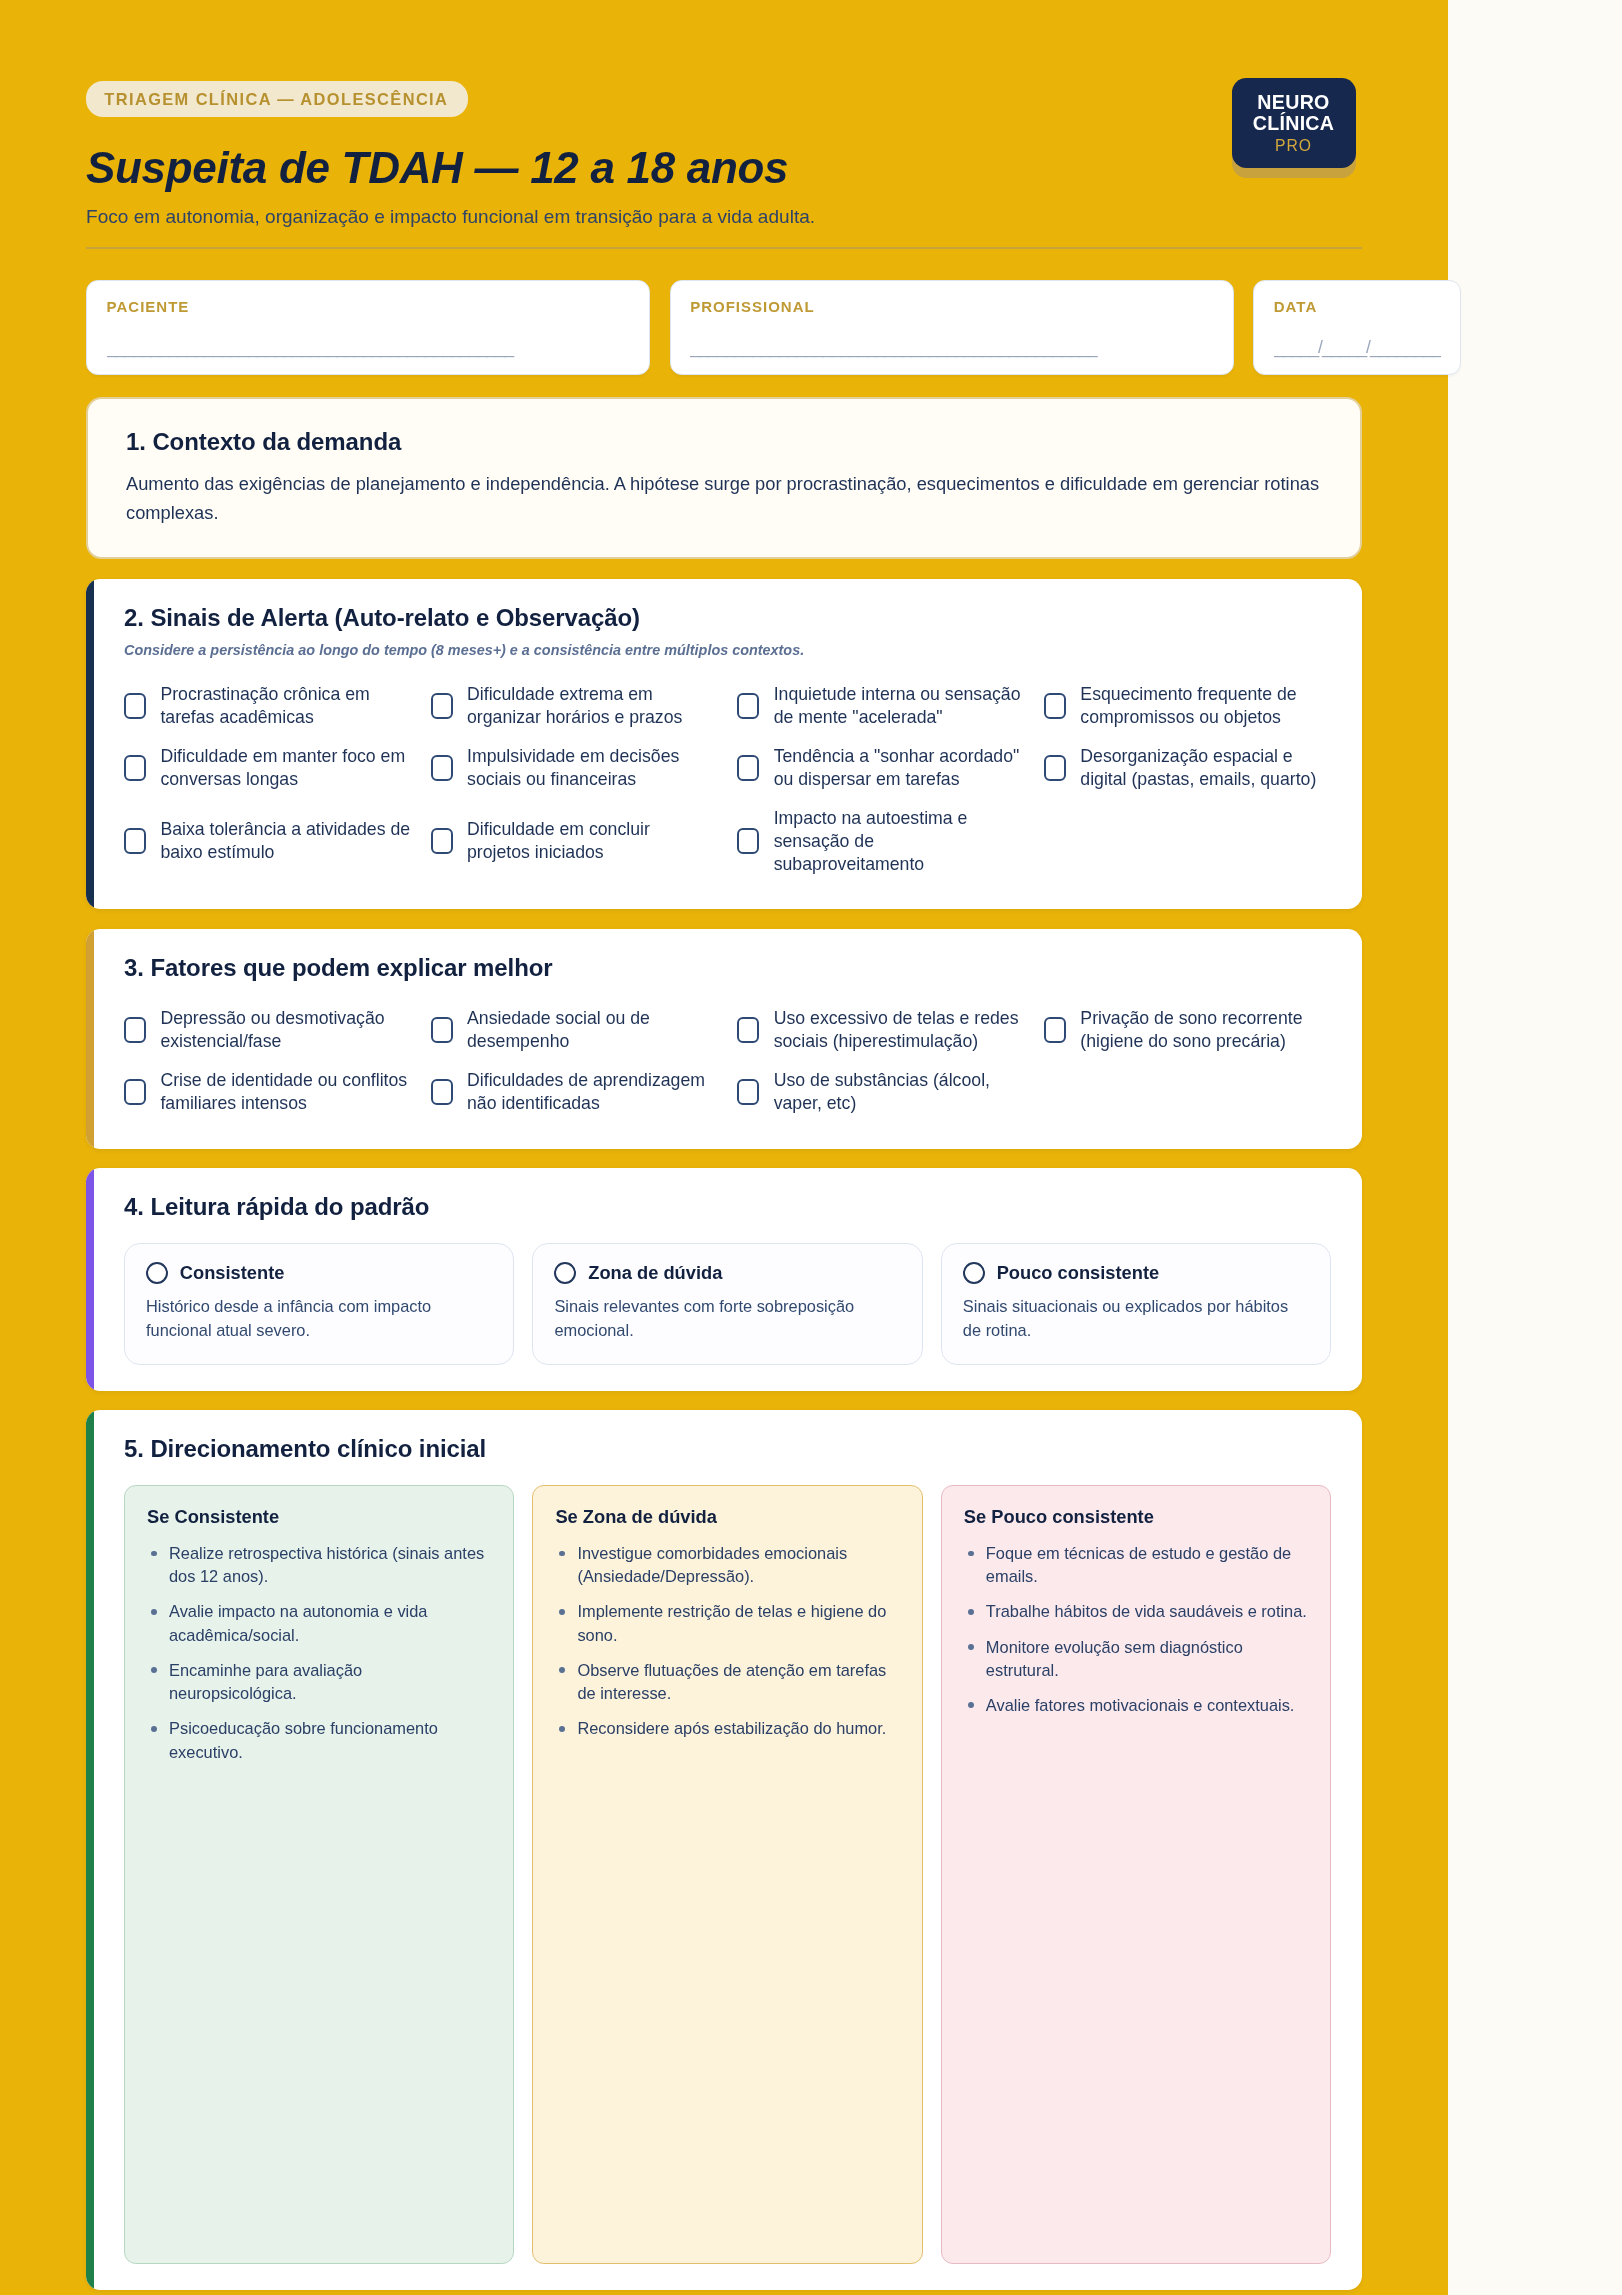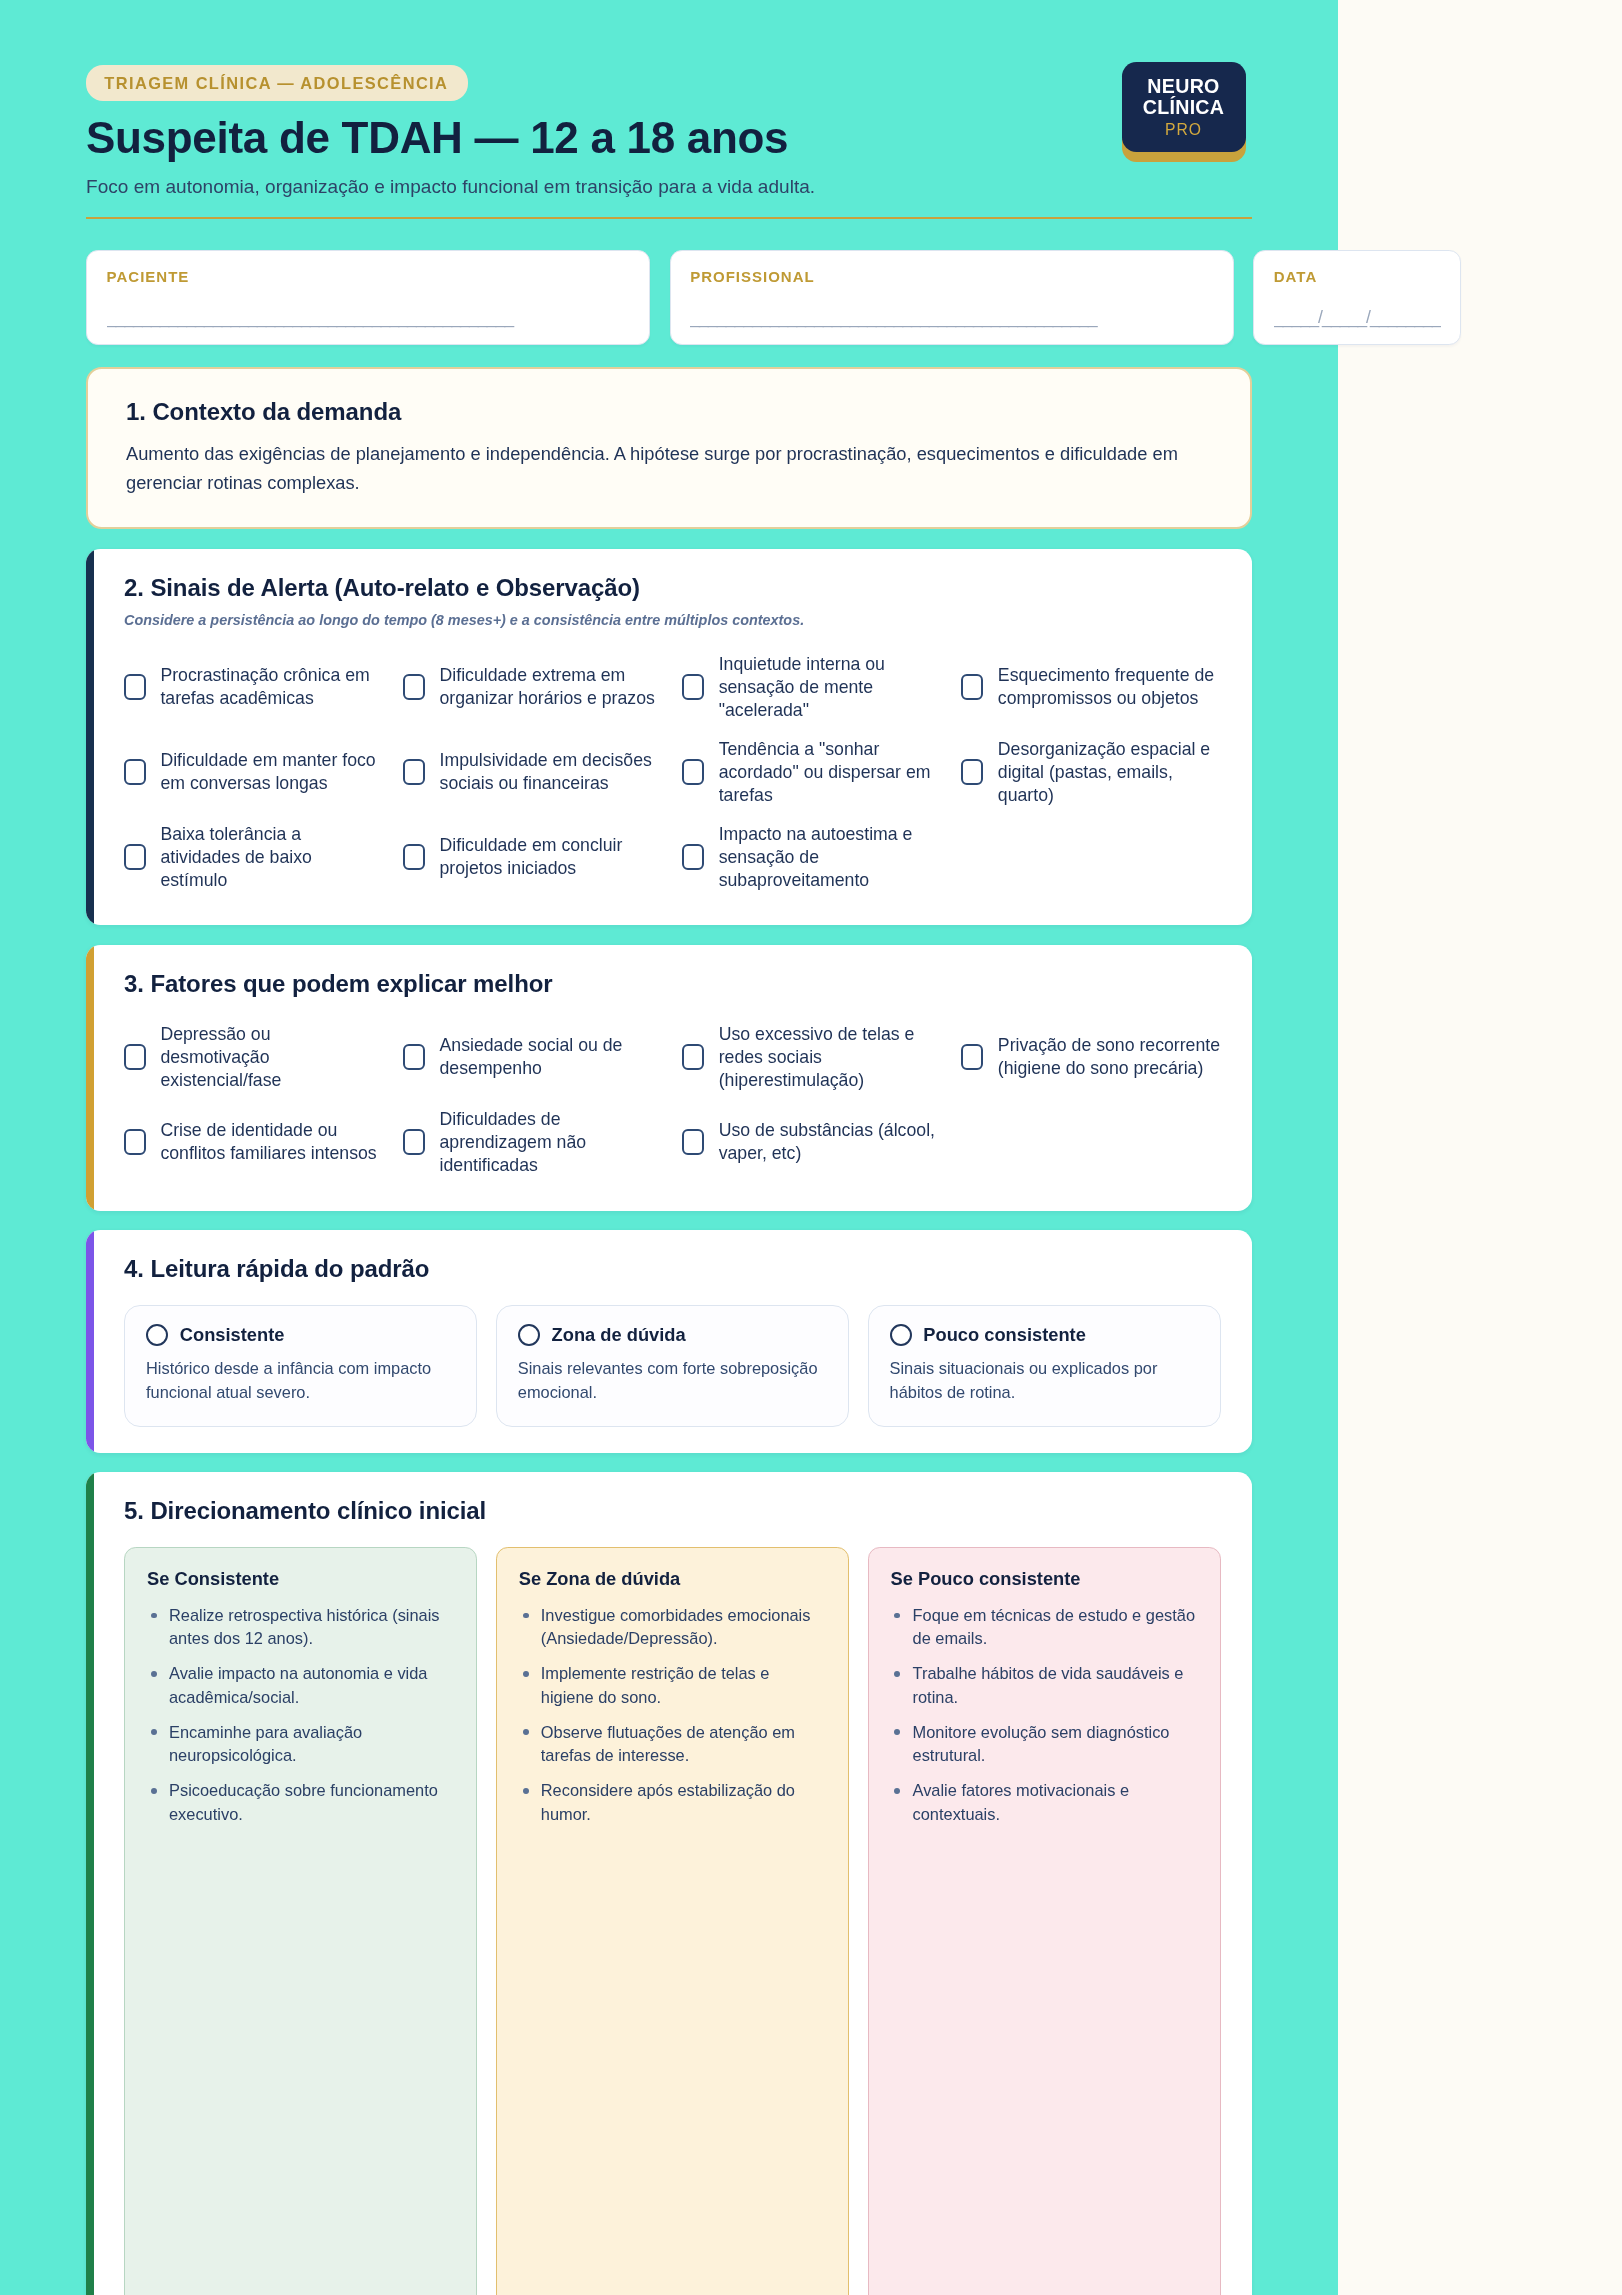--- a/index.html
+++ b/index.html
@@ -7,24 +7,24 @@
 
   html, body {
     width: 1622px;
     height: 2295px;
     background: #fdfbf5;
     font-family: "Liberation Sans", sans-serif;
     -webkit-font-smoothing: antialiased;
   }
 
   .page {
-    width: 1338px;
+    width: 1448px;
     height: 2295px;
-    background: #5eead4;
-    padding: 48px 86px 0 86px;
+    background: #eab308;
+    padding: 64px 86px 0 86px;
     position: relative;
   }
 
   
   .header {
     display: flex;
     align-items: flex-start;
     justify-content: space-between;
     padding-bottom: 19.6px;
     border-bottom: 2.6px solid #c8a23c;
@@ -40,22 +40,23 @@
     letter-spacing: 1.4px;
     padding: 8.5px 19.6px 8.5px 18.3px;
     border-radius: 17px;
   }
 
   .main-title {
     font-size: 44px;
     font-weight: bold;
     color: #12213f;
     letter-spacing: -0.3px;
-    margin-top: 14px;
+    margin-top: 28px;
     line-height: 1.05;
+    font-style: italic;
   }
 
   .subtitle {
     font-size: 19px;
     color: #2e4367;
     margin-top: 14.4px;
     letter-spacing: 0.03px;
   }
 
   

